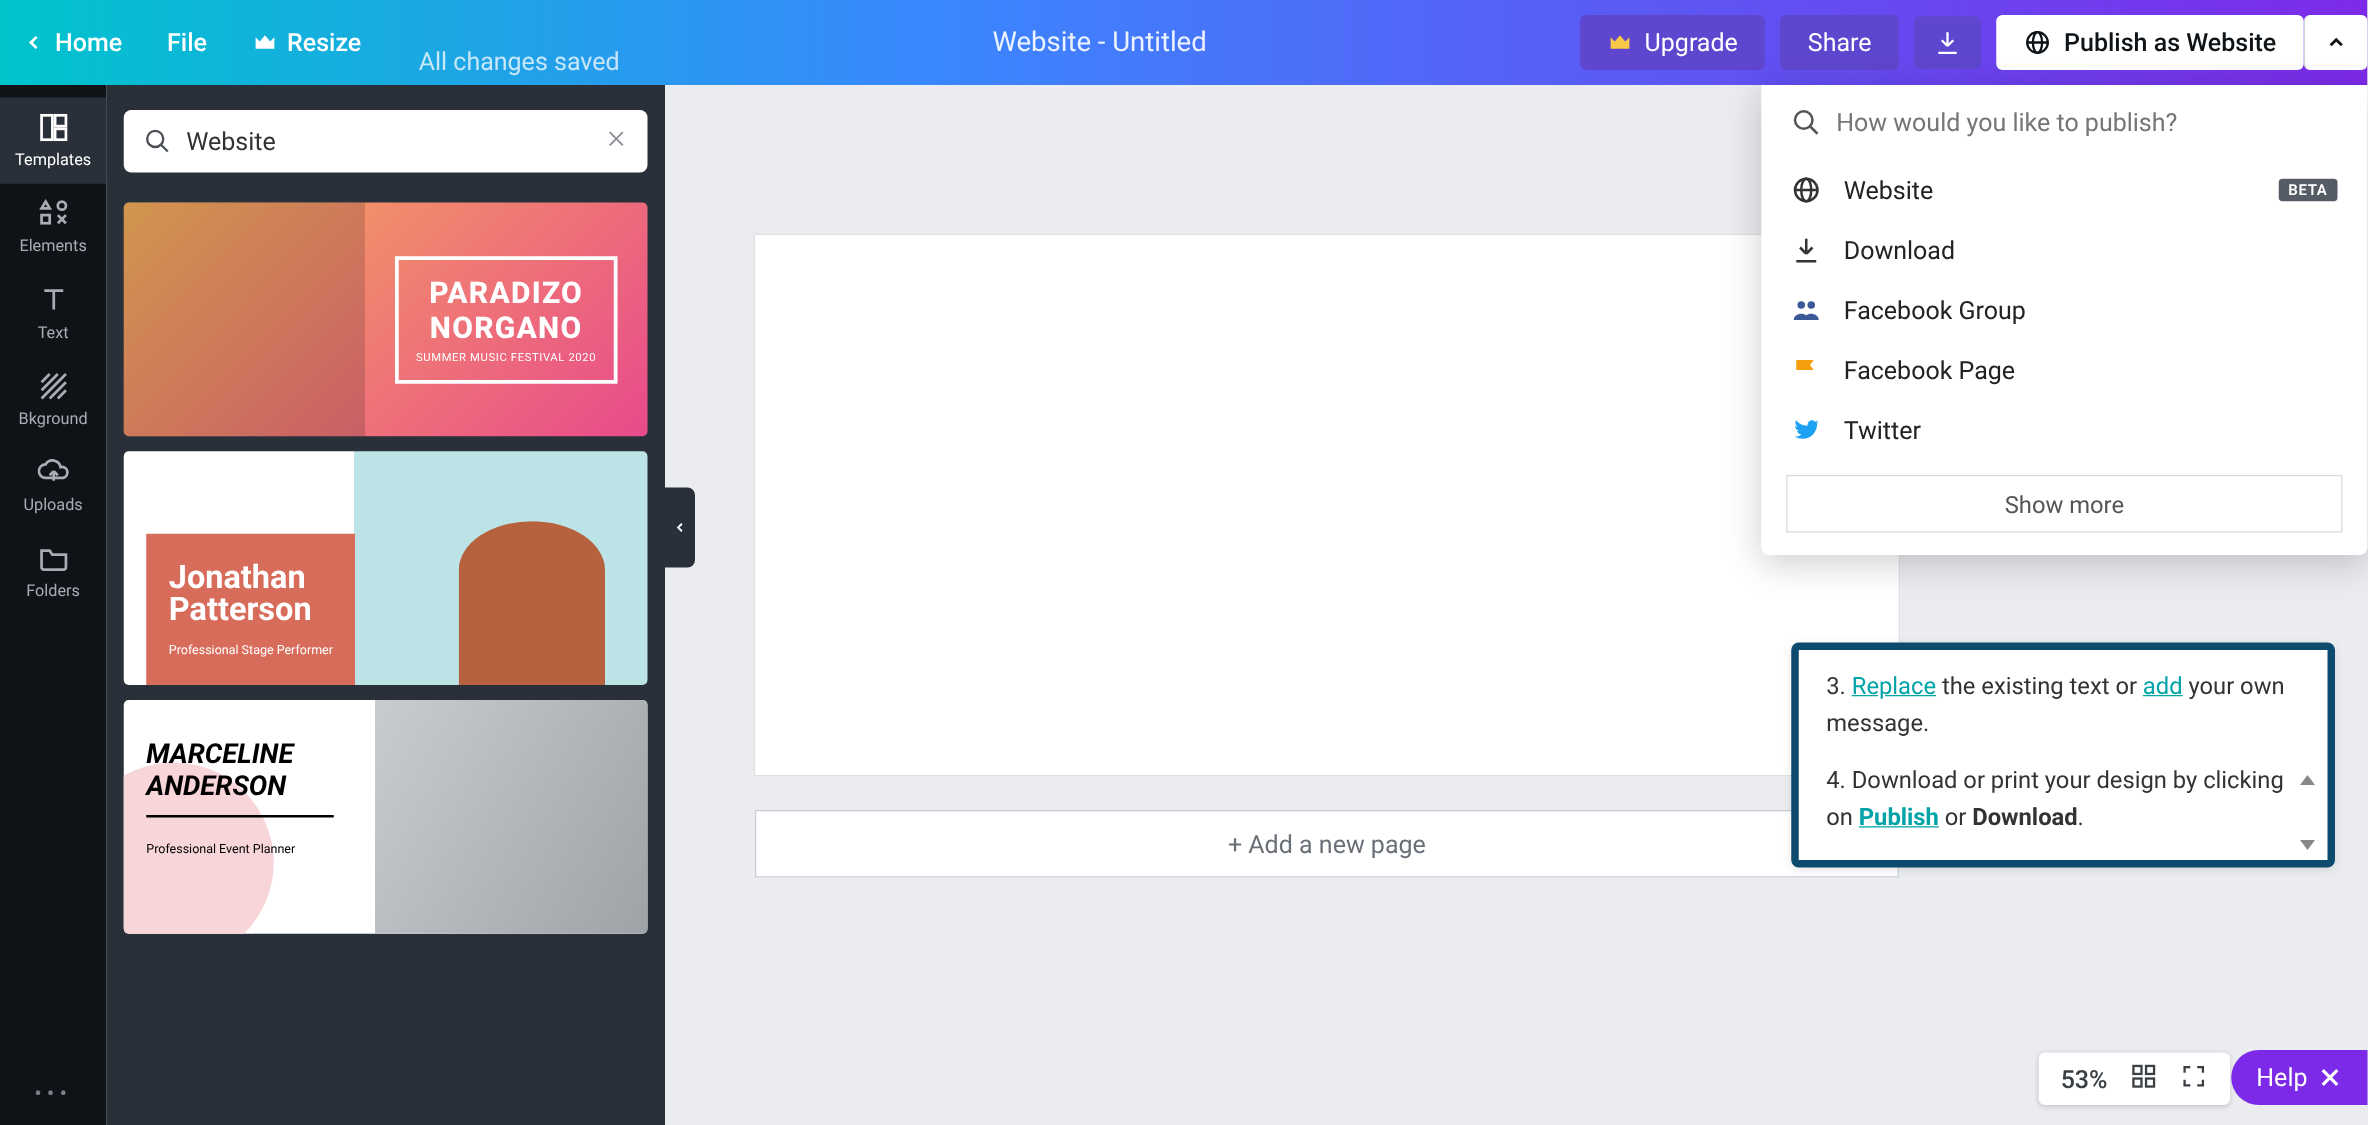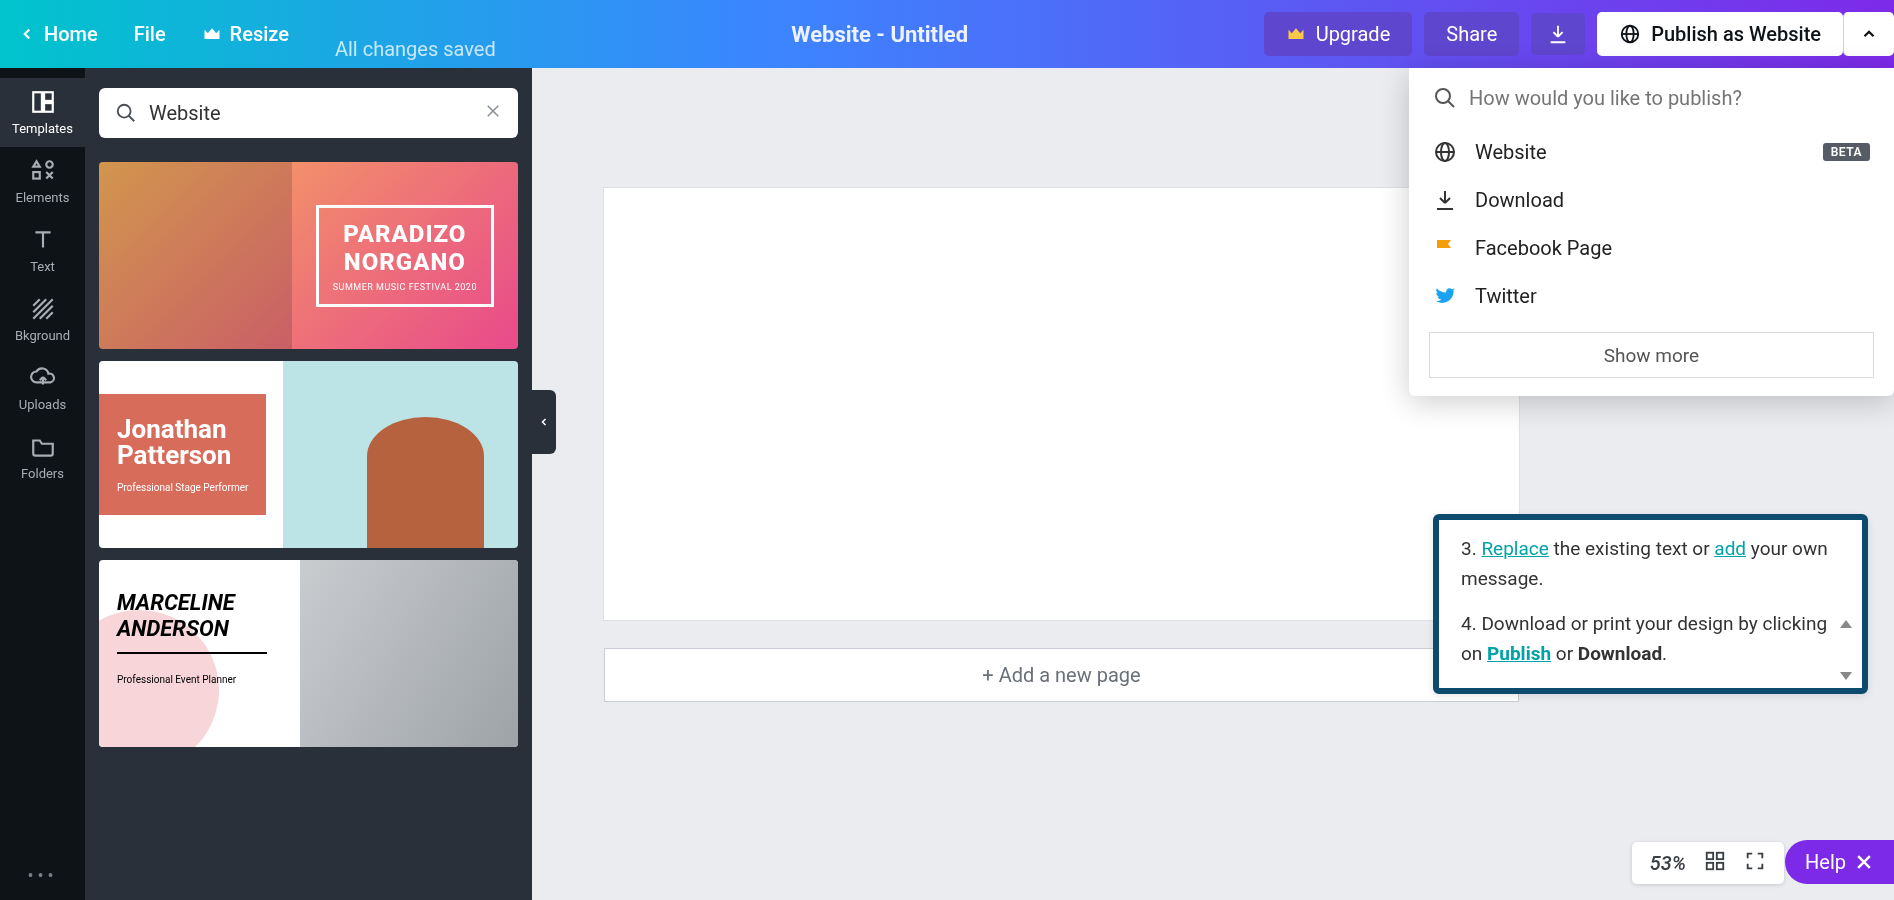--- a/index.html
+++ b/index.html
@@ -11,21 +11,21 @@
   display: flex;
   align-items: center;
   background: linear-gradient(90deg, #00c4cc 0%, #3b86ff 40%, #7d2ae8 100%);
   padding: 0 0 0 18px;
   color: #fff;
 }
 .topbar .left { display: flex; align-items: center; gap: 36px; }
 .topbar .item { display: flex; align-items: center; gap: 8px; font-size: 20px; font-weight: 500; cursor: pointer; }
 .topbar .saved { color: rgba(255,255,255,0.75); font-size: 20px; margin-left: 10px; margin-top: 29px; }
 .topbar .center { flex: 1; text-align: center; }
-.topbar .title { color: rgba(255,255,255,0.9); font-size: 22px; font-weight: 700; }
+.topbar .title { color: rgba(255,255,255,0.9); font-size: 22px; font-weight: 400; }
 .topbar .right { display: flex; align-items: center; gap: 12px; height: 100%; padding-right: 0; }
 .btn { display: flex; align-items: center; gap: 10px; padding: 10px 22px; border-radius: 5px; font-size: 20px; cursor: pointer; }
 .btn.purple { background: #5f46ce; color: #fff; }
 .btn.icononly { padding: 10px 16px; }
 .btn.white { background: #fff; color: #0e1318; padding: 10px 22px; font-size: 20px; font-weight: 500; }
 .btn.carettoggle { background: #fff; border-left: 1px solid #d0d3d6; padding: 10px 16px; }
 .topbar svg { display: block; }
 
 
 .rail {
@@ -45,21 +45,21 @@
 .searchbox .clear { color: #8a8f96; cursor: pointer; }
 .tlist { margin-top: 24px; display: flex; flex-direction: column; gap: 12px; }
 .tcard { width: 100%; height: 187px; border-radius: 4px; overflow: hidden; cursor: pointer; position: relative; }
 .tcard.c1 { background: linear-gradient(135deg,#f7b05b 0%, #e84a8b 100%); display:flex; }
 .c1 .silh { width:46%; height:100%; background: rgba(0,0,0,0.15); }
 .c1 .txt { flex:1; display:flex; flex-direction:column; align-items:center; justify-content:center; color:#fff; }
 .c1 .box { border: 3px solid #fff; padding: 12px 14px; text-align:center; }
 .c1 .t1 { font-weight:800; font-size: 24px; letter-spacing:1px; }
 .c1 .t2 { font-size: 9px; margin-top:6px; letter-spacing:0.5px; }
 .tcard.c2 { background: linear-gradient(90deg,#ffffff 0%, #ffffff 44%, #bce3e6 44%, #bce3e6 100%); display:flex; }
-.c2 .left { width:60%; display:flex; align-items:center; }
+.c2 .left { width:60%; display:flex; align-items:flex-end; padding-left:18px; }
 .c2 .namecard { background:#d86c5a; color:#fff; padding: 22px 18px; }
 .c2 .n1 { font-size: 26px; font-weight:700; line-height:1; }
 .c2 .n2 { font-size: 10px; margin-top:14px; }
 .c2 .right { flex:1; position:relative; }
 .c2 .person { position:absolute; bottom:0; left:10%; width:70%; height:70%; background: radial-gradient(circle at 50% 20%, #b7623e 0 22%, transparent 22%), linear-gradient(#b7623e,#b7623e); border-radius: 50% 50% 0 0 / 30% 30% 0 0; }
 .tcard.c3 { background: #fff; display:flex; }
 .c3 .left { width:48%; padding: 30px 18px; position:relative; }
 .c3 .blob { position:absolute; left:-40px; top:50px; width:160px; height:160px; border-radius:50%; background:#f7d5d8; }
 .c3 .m1 { font-family: Georgia, serif; font-size: 22px; font-weight:700; font-style:italic; position:relative; }
 .c3 .m2 { font-size: 10px; margin-top: 20px; position:relative; }
@@ -69,21 +69,21 @@
 
 .collapser { position:absolute; top: 390px; left: 532px; width: 24px; height: 64px; background:#293039; border-radius: 0 6px 6px 0; display:flex; align-items:center; justify-content:center; color:#fff; cursor:pointer; z-index:5; }
 
 
 .canvas-area { position:absolute; top:68px; left:532px; right:0; bottom:0; background:#ebecf0; }
 .page { position:absolute; top:120px; left:72px; width:915px; height:432px; background:#fff; box-shadow: 0 0 0 1px rgba(0,0,0,0.05); }
 .addpage { position:absolute; top: 580px; left:72px; width:915px; height:54px; border:1px solid #c9cdd3; background:#fff; color:#6a7078; display:flex; align-items:center; justify-content:center; font-size:20px; cursor:pointer; }
 
 
 .zoombox { position:absolute; bottom:16px; right:110px; background:#fff; border-radius:5px; box-shadow:0 1px 4px rgba(0,0,0,0.15); display:flex; align-items:center; gap:18px; padding: 8px 18px; }
-.zoombox span.zv { font-size:20px; color:#3a3f44; font-weight:500;font-style:italic; }
+.zoombox span.zv { font-size:20px; color:#3a3f44; font-weight:500; }
 .help { position:absolute; bottom:16px; right:0; background:#7d2ae8; color:#fff; border-radius: 28px 0 0 28px; padding: 10px 20px; display:flex; align-items:center; gap:8px; font-size:20px; cursor:pointer; }
 
 
 .dropdown { position:absolute; top:0; right:0; width:485px; background:#fff; border-radius: 0 0 6px 6px; box-shadow: 0 6px 30px rgba(0,0,0,0.2); z-index:50; padding-bottom: 18px; }
 .dd-search { display:flex; align-items:center; gap:12px; padding: 18px 24px; }
 .dd-search input { border:none; outline:none; font-size:20px; flex:1; color:#444; }
 .dd-item { display:flex; align-items:center; gap:18px; padding: 12px 24px; font-size:20px; color:#222; cursor:pointer; }
 .dd-item .badge { margin-left:auto; background:#555c66; color:#fff; font-size:12px; padding:2px 8px; border-radius:3px; font-weight:600; letter-spacing:0.5px; }
 .showmore { margin: 12px 20px 0; border:1px solid #d7dadf; height:46px; display:flex; align-items:center; justify-content:center; font-size:19px; color:#555; cursor:pointer; }
 
@@ -287,20 +287,28 @@
       <span>Website</span>
       <span class="badge">BETA</span>
     </div>
     <div class="dd-item">
       <svg width="24" height="24" viewBox="0 0 24 24" fill="none" stroke="#333" stroke-width="2">
           <path d="M12 3v12m0 0l-5-5m5 5l5-5M4 21h16"></path>
         </svg>
       <span>Download</span>
     </div>
     <div class="dd-item">
+      <svg width="24" height="24" viewBox="0 0 24 24" fill="#3b5998">
+          <circle cx="8" cy="8" r="3"></circle>
+          <circle cx="16" cy="8" r="3"></circle>
+          <path d="M2 20c0-3 3-5 6-5s6 2 6 5M10 20c0-3 3-5 6-5s6 2 6 5"></path>
+        </svg>
+      <span>Facebook Group</span>
+    </div>
+    <div class="dd-item">
       <svg width="24" height="24" viewBox="0 0 24 24" fill="#f59e0b">
           <path d="M4 3v18M4 4h14l-3 4 3 4H4"></path>
         </svg>
       <span>Facebook Page</span>
     </div>
     <div class="dd-item">
       <svg width="24" height="24" viewBox="0 0 24 24" fill="#1da1f2">
           <path d="M22 5.9c-.7.3-1.5.6-2.3.7.8-.5 1.5-1.3 1.8-2.3-.8.5-1.7.8-2.6 1-1.5-1.6-4.1-1.3-5.3.6-.5.8-.7 1.8-.5 2.7C9 8.4 5.9 6.8 3.8 4.2c-1 1.8-.5 4 1.2 5.1-.6 0-1.2-.2-1.8-.5 0 1.9 1.3 3.5 3.2 3.9-.6.2-1.2.2-1.8.1.5 1.6 2 2.7 3.7 2.7-1.6 1.2-3.5 1.8-5.4 1.6 1.8 1.2 4 1.8 6.2 1.8 7.5 0 11.6-6.2 11.6-11.6v-.5c.8-.6 1.5-1.3 2.1-2.1z"></path>
         </svg>
       <span>Twitter</span>

